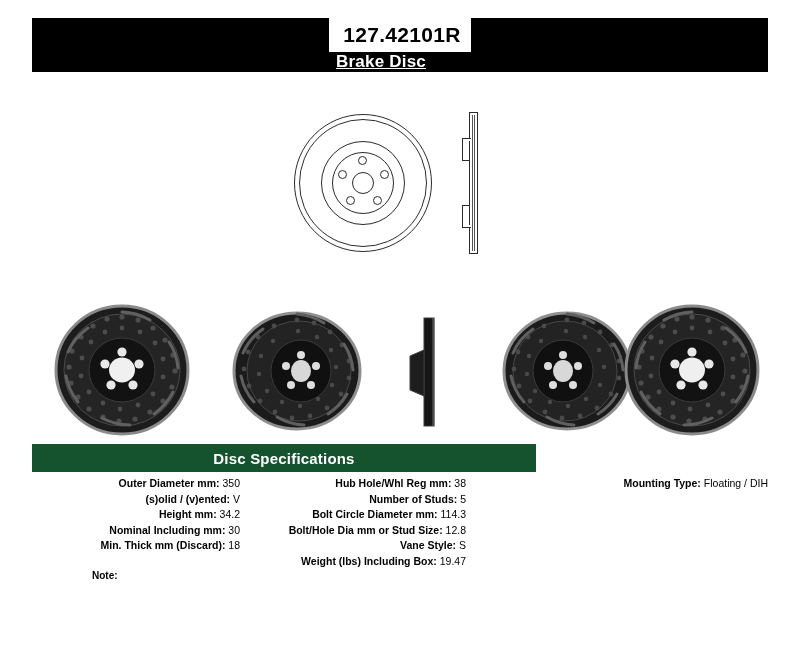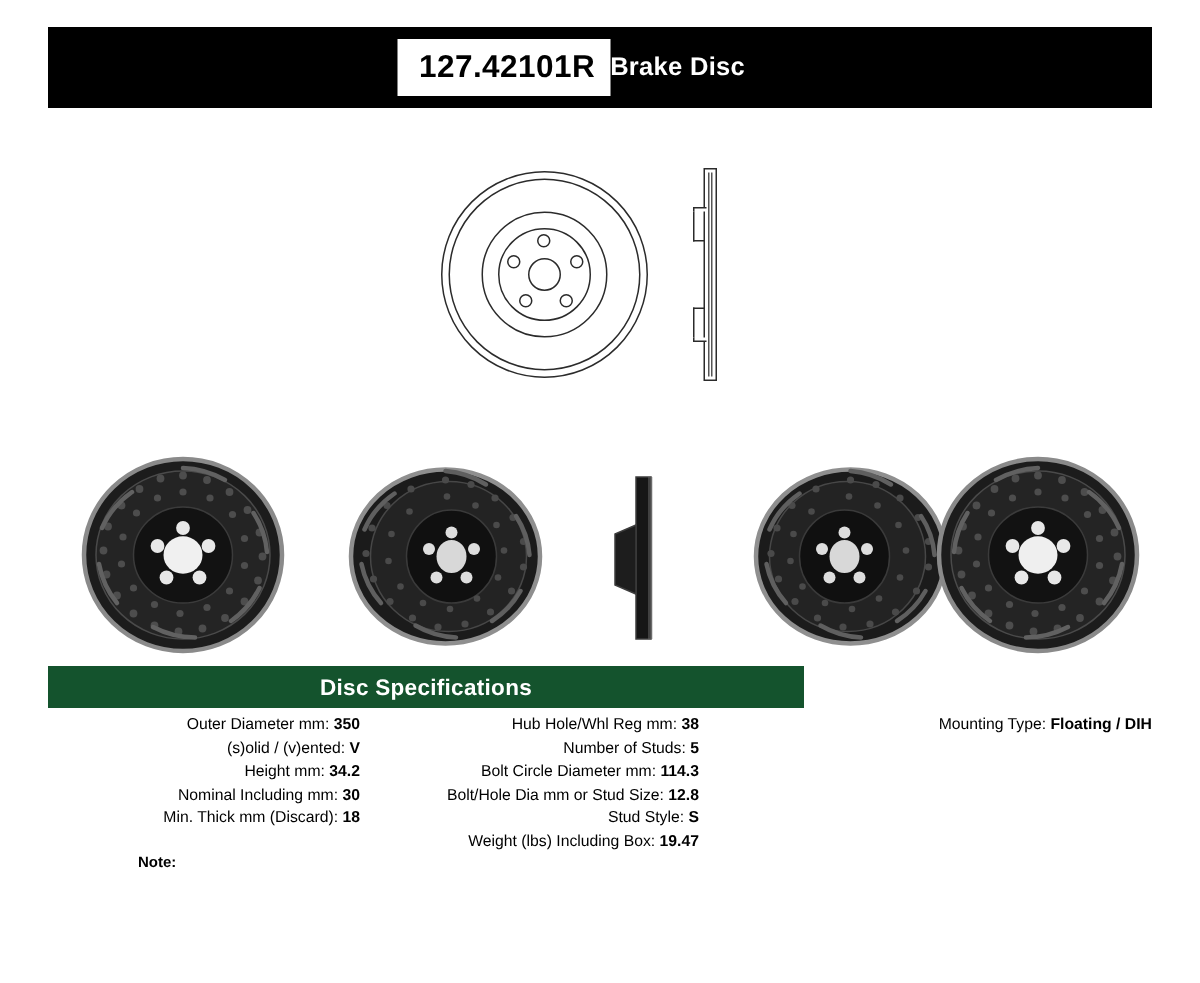--- a/index.html
+++ b/index.html
@@ -22,40 +22,42 @@
 
   
   .header {
     position: absolute;
     left: 32px; top: 18px;
     width: 736px; height: 54px;
     background: #000000;
     display: flex;
     align-items: center;
     justify-content: center;
+    flex-direction: column;
   }
   .header-part {
     background: #ffffff;
     height: 38px;
     display: flex;
     align-items: center;
   }
   .part-no {
     padding: 0 10px 0 14px;
     font-size: 21px;
     font-weight: bold;
     letter-spacing: 0.3px;
     color: #000;
   }
   .header-title {
     color: #ffffff;
     font-size: 17px;
     font-weight: bold;
     padding-right: 38px;
     letter-spacing: 0.2px;
+    text-decoration: underline;
   }
 
   
   .top-drawing {
     position: absolute;
     left: 280px; top: 108px;
     width: 240px; height: 150px;
   }
   .rotor-line {
     position: absolute;
@@ -163,22 +165,22 @@
   .spec-col.c3 { width: 288px; padding-left: 18px; }
   .spec-line {
     font-size: 10.5px;
     line-height: 15.5px;
     white-space: nowrap;
   }
   .spec-col.c1 .spec-line,
   .spec-col.c2 .spec-line { text-align: right; }
   .spec-col.c2 .spec-line { padding-right: 14px; }
   .spec-col.c3 .spec-line { text-align: right; }
-  .spec-label { font-weight: normal; }
-  .spec-value { font-weight: bold; margin-top: 20px; }
+  .spec-label { font-weight: bold; }
+  .spec-value { font-weight: normal; margin-top: 20px; }
 
   .note {
     position: absolute;
     left: 92px; top: 570px;
     font-size: 10px;
     font-weight: bold;
   }
 </style>
 </head>
 <body>
@@ -492,21 +494,21 @@
       </div>
       <div class="spec-line">
         <span class="spec-label">Bolt Circle Diameter mm:</span>
         <span class="spec-value">114.3</span>
       </div>
       <div class="spec-line">
         <span class="spec-label">Bolt/Hole Dia mm or Stud Size:</span>
         <span class="spec-value">12.8</span>
       </div>
       <div class="spec-line">
-        <span class="spec-label">Stud Style:</span>
+        <span class="spec-label">Vane Style:</span>
         <span class="spec-value">S</span>
       </div>
       <div class="spec-line">
         <span class="spec-label">Weight (lbs) Including Box:</span>
         <span class="spec-value">19.47</span>
       </div>
     </div>
 
     <div class="spec-col c3">
       <div class="spec-line">

